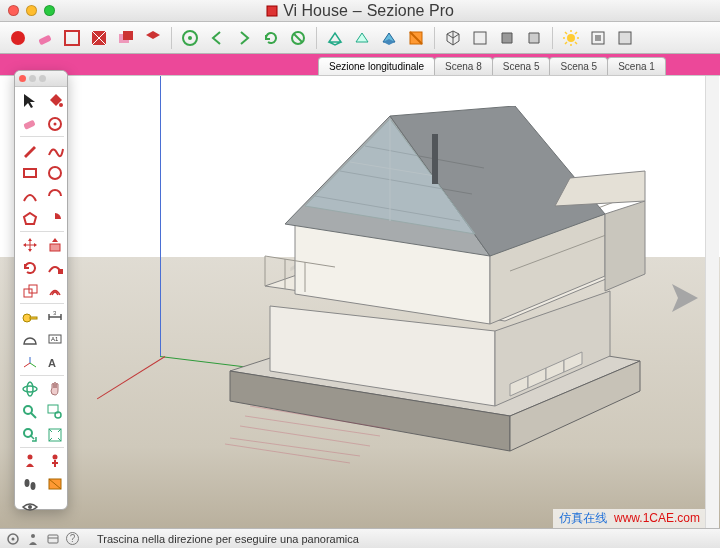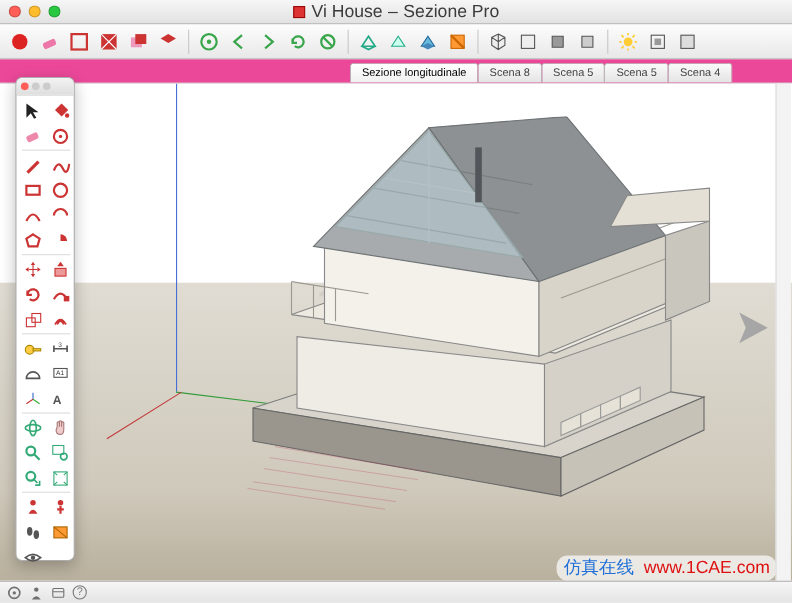--- a/index.html
+++ b/index.html
@@ -37,21 +37,21 @@
 .canvas { position:absolute; left:0; top:76px; right:0; bottom:20px; background:#fff; overflow:hidden; }
 .ground{position:absolute;left:0;right:0;bottom:0;height:60%; background:linear-gradient(180deg,#e0dcd3 0%,#cfc9bb 70%,#b9b09d 100%); transform-origin:top; }
 .sky{position:absolute;inset:0;background:#fff;}
 .axis-z{position:absolute;left:160px;top:0;width:1px;height:280px;background:#4a6fd4;}
 .axis-y{position:absolute;left:160px;top:280px;width:250px;height:1px;background:#2f9b3a;transform:rotate(7deg);transform-origin:left;}
 .axis-x{position:absolute;left:85px;top:280px;width:80px;height:1px;background:#c23939;transform:rotate(-32deg);transform-origin:right;}
 .house{position:absolute;left:210px;top:30px;width:440px;height:380px;}
 .house svg{width:100%;height:100%;}
 .view-arrow{position:absolute;right:18px;top:200px;color:#888;}
 .view-arrow svg{width:44px;height:44px;}
-.footer-wm{position:absolute; right:14px; bottom:0px; font-size:16px; background:rgba(255,255,255,.7); padding:1px 6px; border-radius:10px;}
+.footer-wm{position:absolute; right:14px; bottom:0px; font-size:12px; background:rgba(255,255,255,.7); padding:1px 6px; border-radius:0;}
 .footer-wm .cn{color:#1e6fd8;}
 .footer-wm .url{color:#d11;}
 .canvas-wm{position:absolute;left:288px;top:180px;font-size:34px;font-weight:700;color:rgba(120,120,120,.12);letter-spacing:2px;}
 
 
 .status{position:absolute;left:0;right:0;bottom:0;height:20px;background:linear-gradient(#f6f6f6,#e4e4e4);border-top:1px solid #b8b8b8;display:flex;align-items:center;padding:0 6px;gap:6px;font-size:11px;color:#333;}
 .status .sicon{width:14px;height:14px;}
 .q{width:13px;height:13px;border-radius:50%;border:1px solid #7a7a7a;color:#7a7a7a;font-size:10px;line-height:11px;text-align:center;}
 
 
@@ -202,21 +202,21 @@
         <rect x="3" y="3" width="12" height="12" fill="#ddd" stroke="#555"></rect>
       </svg>
     </div>
 </div>
 
 <div class="scenes-row">
   <div class="scene-tab active">Sezione longitudinale</div>
   <div class="scene-tab">Scena 8</div>
   <div class="scene-tab">Scena 5</div>
   <div class="scene-tab">Scena 5</div>
-  <div class="scene-tab">Scena 4</div>
+  <div class="scene-tab">Scena 1</div>
 </div>
 
 <div class="canvas">
   <div class="sky"></div>
   <div class="ground"></div>
   <div class="axis-z"></div>
   <div class="axis-y"></div>
   <div class="axis-x"></div>
   <div class="canvas-wm">1CAE</div>
 
@@ -516,13 +516,14 @@
   <svg class="sicon">
       <circle cx="7" cy="4" r="2" fill="#707070"></circle>
       <path d="M3 13 Q7 7 11 13" fill="#707070"></path>
     </svg>
   <svg class="sicon">
       <rect x="2" y="3" width="10" height="8" rx="1" fill="none" stroke="#707070"></rect>
       <path d="M2 6 L12 6" stroke="#707070"></path>
     </svg>
   <div class="q">?</div>
   <span style="width:6px"></span>
+  <span>Trascina nella direzione per eseguire una panoramica</span>
 </div>
 
 </body></html>

